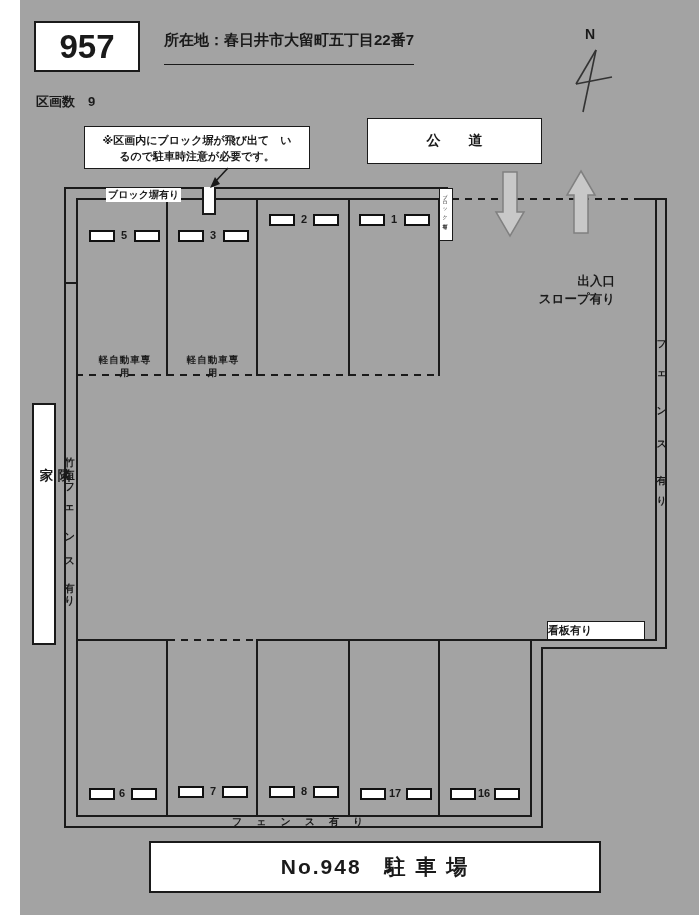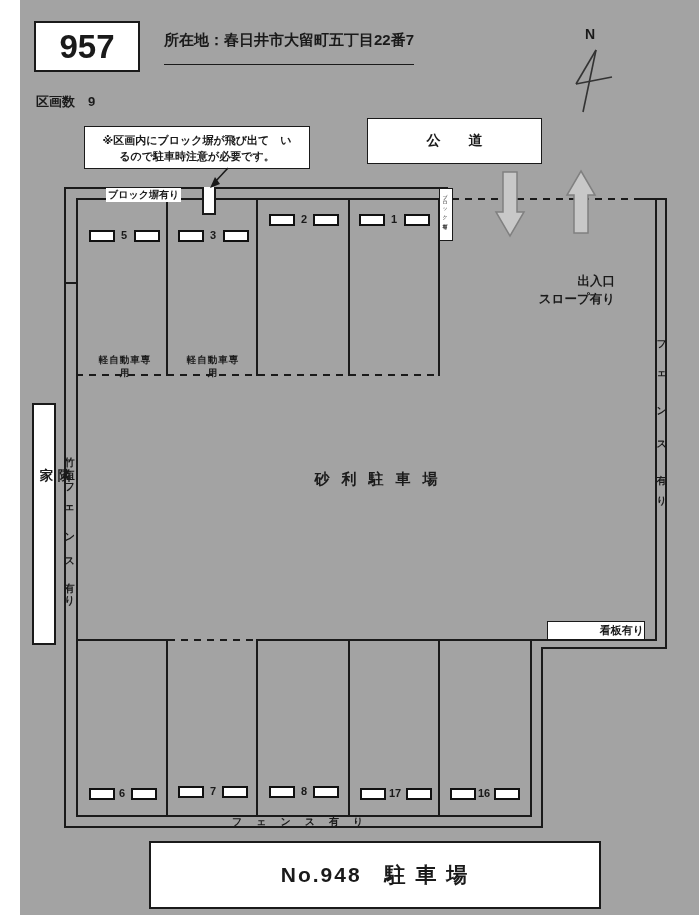--- a/index.html
+++ b/index.html
@@ -86,23 +86,22 @@
   <div class="marker" style="left:384px;top:214px;"></div>
 
   <div class="kei" style="left:74px;top:354px;">軽自動車専用</div>
   <div class="kei" style="left:162px;top:354px;">軽自動車専用</div>
 
   <div style="position:absolute;left:465px;top:272px;width:130px;text-align:right;font-size:12.5px;font-weight:700;line-height:18px;">
     <div>出入口</div>
     <div>スロープ有り</div>
   </div>
 
-  <div style="position:absolute;left:257px;top:470px;width:210px;text-align:center;font-size:15px;font-weight:700;letter-spacing:12px;">砂利駐車場</div>
 
-  <div class="thinbox" style="left:527px;top:621px;width:98px;height:19px;display:flex;align-items:center;justify-content:flex-end;font-size:11px;font-weight:700;z-index:3;">
+  <div class="thinbox" style="left:527px;top:621px;width:98px;height:19px;display:flex;align-items:center;justify-content:flex-start;font-size:11px;font-weight:700;z-index:3;">
     <span>看板有り</span>
   </div>
 
   <div class="line" style="left:146px;top:639px;width:2px;height:178px;"></div>
   <div class="line" style="left:236px;top:639px;width:2px;height:178px;"></div>
   <div class="line" style="left:328px;top:639px;width:2px;height:178px;"></div>
   <div class="line" style="left:418px;top:639px;width:2px;height:178px;"></div>
 
   <div class="marker" style="left:69px;top:788px;"></div>
   <div class="num" style="left:94px;top:787px;width:16px;">6</div>
@@ -127,21 +126,21 @@
   <div style="position:absolute;left:212px;top:815px;font-size:10px;font-weight:700;letter-spacing:14px;z-index:3;">フェンス有り</div>
 
   <div class="wbox" style="left:12px;top:403px;width:24px;height:242px;">
     <div class="vtext" style="left:3px;top:52px;font-size:13.5px;letter-spacing:94px;">隣家</div>
   </div>
 
   <div class="vtext" style="left:43px;top:449px;font-size:10.5px;font-weight:700;letter-spacing:13px;z-index:3;">竹垣フェンス有り</div>
 
   <div class="vtext" style="left:634px;top:333px;font-size:10px;font-weight:700;letter-spacing:22px;z-index:3;">フェンス有り</div>
 
-  <div class="wbox" style="left:129px;top:841px;width:452px;height:68px;display:flex;align-items:center;justify-content:center;font-size:21px;font-weight:700;letter-spacing:2px;">
+  <div class="wbox" style="left:129px;top:841px;width:452px;height:52px;display:flex;align-items:center;justify-content:center;font-size:21px;font-weight:700;letter-spacing:2px;">
     <span>No.948　駐 車 場</span>
   </div>
 
   <svg class="svg-layer" width="699" height="915" viewBox="0 0 699 915">
 
     <g stroke="#333" stroke-width="1.6" fill="none">
       <line x1="576" y1="50" x2="563" y2="112"></line>
       <line x1="576" y1="50" x2="556" y2="84"></line>
       <line x1="556" y1="84" x2="592" y2="77"></line>
     </g>

